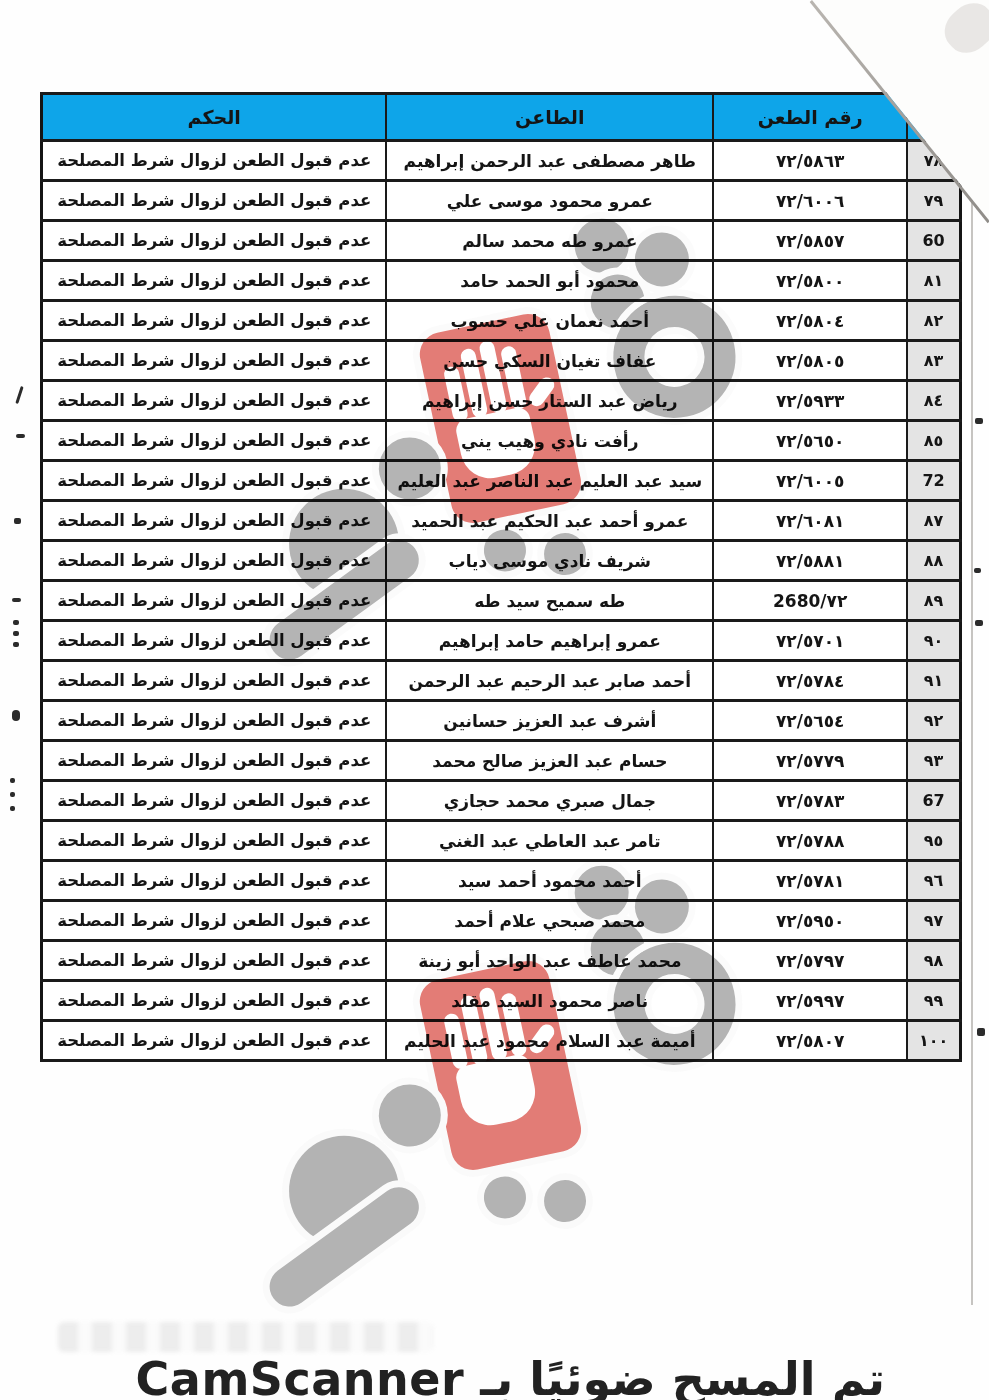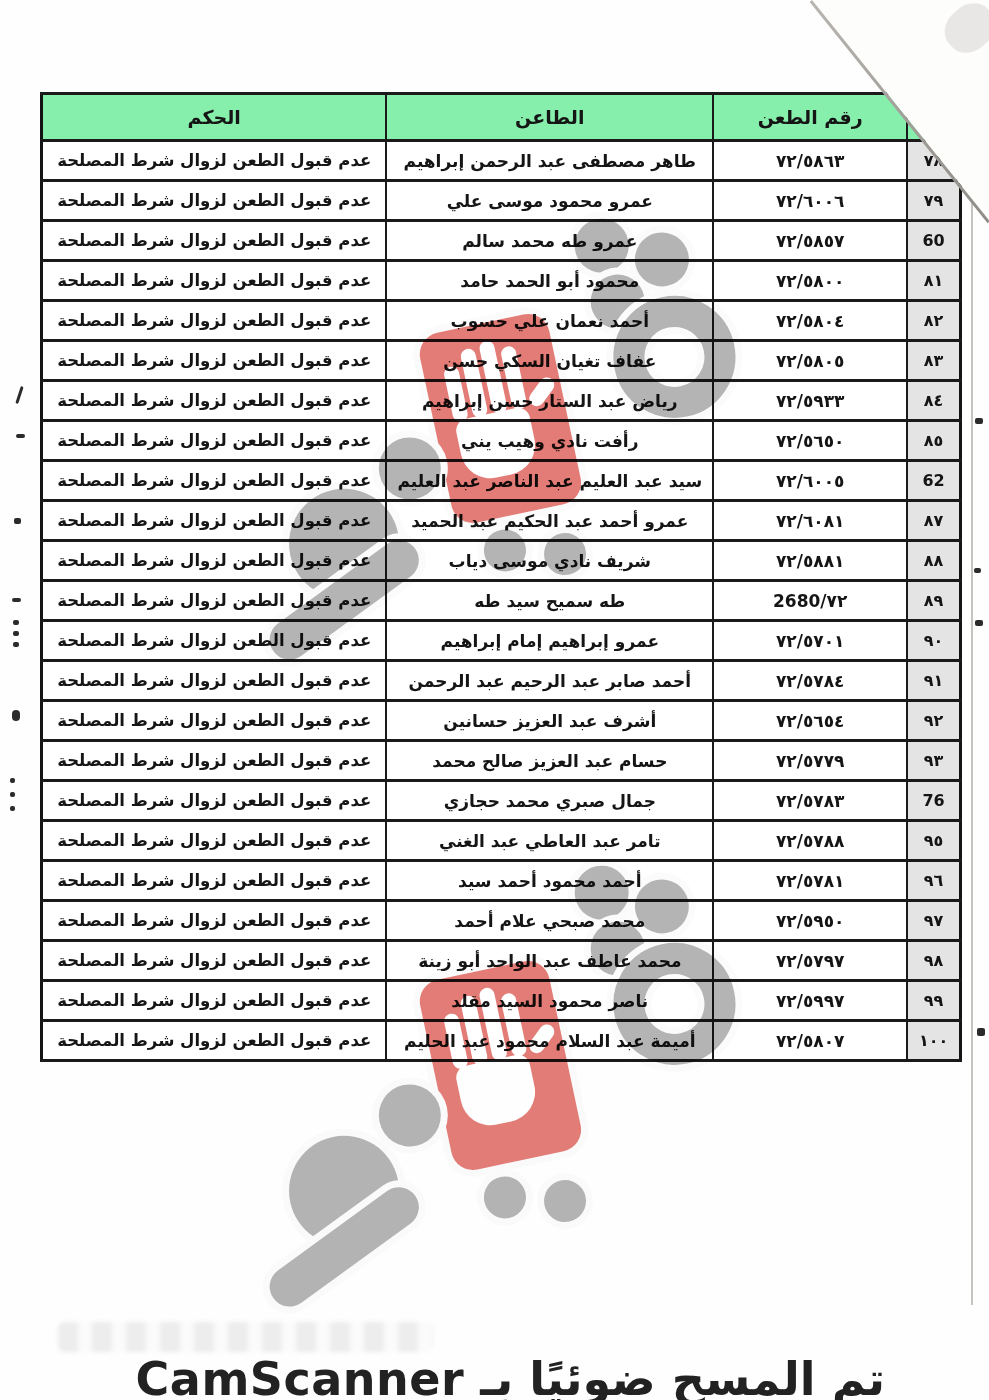--- a/index.html
+++ b/index.html
@@ -14,21 +14,21 @@
     border-collapse:collapse;table-layout:fixed;direction:rtl;
     z-index:2;
   }
   #appeals-table th,#appeals-table td{
     border:2px solid #1a1a1a;
     border-top-width:3px;border-bottom-width:3px;
     text-align:center;vertical-align:middle;
     font-weight:bold;padding:0 4px;overflow:hidden;white-space:nowrap;
   }
   #appeals-table{border:3px solid #141414;}
-  #appeals-table thead th{height:44px;background:#86efac;font-size:19px;}
+  #appeals-table thead th{height:44px;background:#0ea5e9;font-size:19px;}
   #appeals-table tbody td{height:37px;background:#fff;}
   .col-no{width:53px;}
   .col-case{width:193px;}
   .col-name{width:325px;}
   .col-judg{width:343px;}
   td.col-no{background:#e4e4e4 !important;font-size:16px;}
   td.col-case{font-size:17px;letter-spacing:.5px;}
   td.col-name{font-size:17px;margin-left:32px;}
   td.col-judg{font-size:16.5px;}
   
@@ -175,21 +175,21 @@
           <td class="col-name">رياض عبد الستار حسن إبراهيم</td>
           <td class="col-judg">عدم قبول الطعن لزوال شرط المصلحة</td>
         </tr>
         <tr>
           <td class="col-no">٨٥</td>
           <td class="col-case">٧٢/٥٦٥٠</td>
           <td class="col-name">رأفت نادي وهيب يني</td>
           <td class="col-judg">عدم قبول الطعن لزوال شرط المصلحة</td>
         </tr>
         <tr>
-          <td class="col-no">62</td>
+          <td class="col-no">72</td>
           <td class="col-case">٧٢/٦٠٠٥</td>
           <td class="col-name">سيد عبد العليم عبد الناصر عبد العليم</td>
           <td class="col-judg">عدم قبول الطعن لزوال شرط المصلحة</td>
         </tr>
         <tr>
           <td class="col-no">٨٧</td>
           <td class="col-case">٧٢/٦٠٨١</td>
           <td class="col-name">عمرو أحمد عبد الحكيم عبد الحميد</td>
           <td class="col-judg">عدم قبول الطعن لزوال شرط المصلحة</td>
         </tr>
@@ -201,21 +201,21 @@
         </tr>
         <tr>
           <td class="col-no">٨٩</td>
           <td class="col-case">٧٢/2680</td>
           <td class="col-name">طه سميح سيد طه</td>
           <td class="col-judg">عدم قبول الطعن لزوال شرط المصلحة</td>
         </tr>
         <tr>
           <td class="col-no">٩٠</td>
           <td class="col-case">٧٢/٥٧٠١</td>
-          <td class="col-name">عمرو إبراهيم إمام إبراهيم</td>
+          <td class="col-name">عمرو إبراهيم حامد إبراهيم</td>
           <td class="col-judg">عدم قبول الطعن لزوال شرط المصلحة</td>
         </tr>
         <tr>
           <td class="col-no">٩١</td>
           <td class="col-case">٧٢/٥٧٨٤</td>
           <td class="col-name">أحمد صابر عبد الرحيم عبد الرحمن</td>
           <td class="col-judg">عدم قبول الطعن لزوال شرط المصلحة</td>
         </tr>
         <tr>
           <td class="col-no">٩٢</td>
@@ -223,21 +223,21 @@
           <td class="col-name">أشرف عبد العزيز حسانين</td>
           <td class="col-judg">عدم قبول الطعن لزوال شرط المصلحة</td>
         </tr>
         <tr>
           <td class="col-no">٩٣</td>
           <td class="col-case">٧٢/٥٧٧٩</td>
           <td class="col-name">حسام عبد العزيز صالح محمد</td>
           <td class="col-judg">عدم قبول الطعن لزوال شرط المصلحة</td>
         </tr>
         <tr>
-          <td class="col-no">76</td>
+          <td class="col-no">67</td>
           <td class="col-case">٧٢/٥٧٨٣</td>
           <td class="col-name">جمال صبري محمد حجازي</td>
           <td class="col-judg">عدم قبول الطعن لزوال شرط المصلحة</td>
         </tr>
         <tr>
           <td class="col-no">٩٥</td>
           <td class="col-case">٧٢/٥٧٨٨</td>
           <td class="col-name">تامر عبد العاطي عبد الغني</td>
           <td class="col-judg">عدم قبول الطعن لزوال شرط المصلحة</td>
         </tr>

